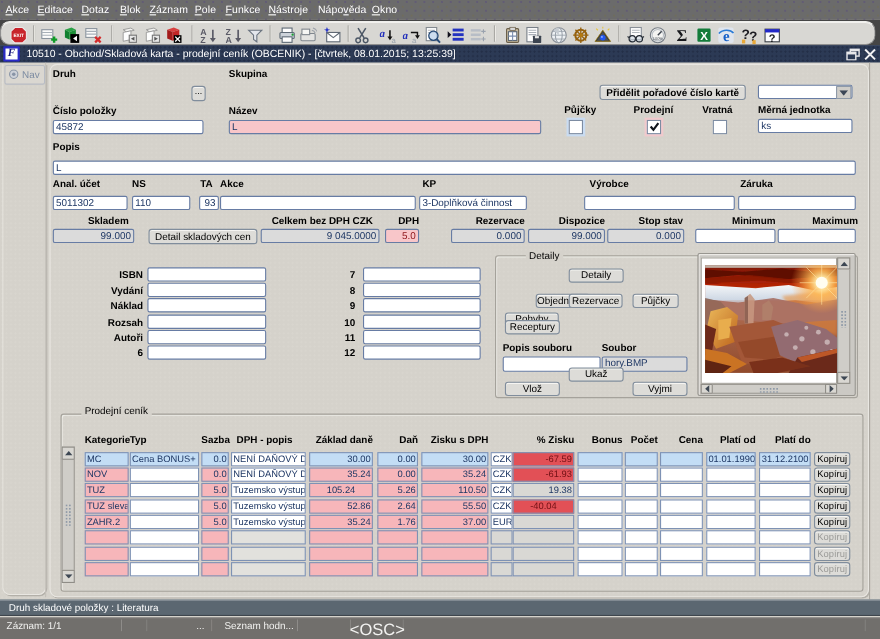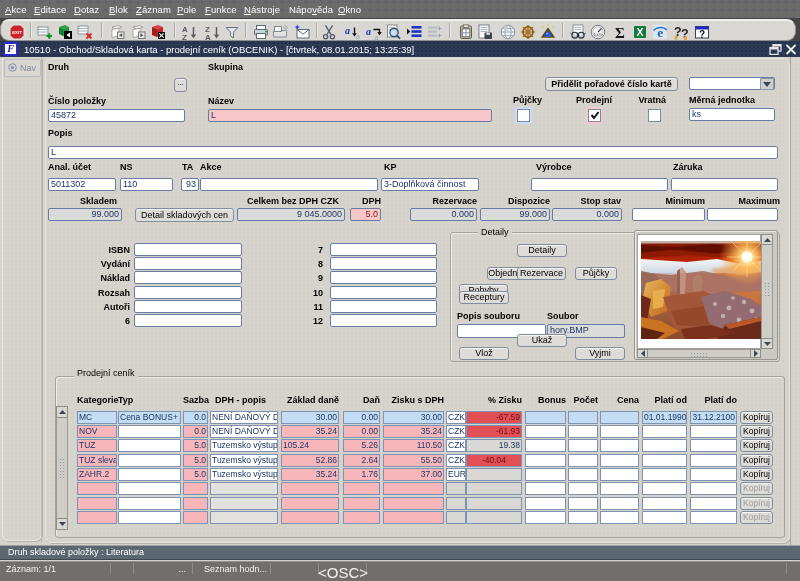--- a/index.html
+++ b/index.html
@@ -508,21 +508,21 @@
 <div class="tc" style="left:525px;top:425px;width:41px;background:#ffffff;color:#1e3764"></div>
 <div class="tc" style="left:568px;top:425px;width:30px;background:#ffffff;color:#1e3764"></div>
 <div class="tc" style="left:600px;top:425px;width:39px;background:#ffffff;color:#1e3764"></div>
 <div class="tc" style="left:642px;top:425px;width:45px;background:#ffffff;text-align:right;color:#1e3764"></div>
 <div class="tc" style="left:690px;top:425px;width:47px;background:#ffffff;text-align:right;color:#1e3764"></div>
 <div class="btn" style="left:740px;top:425px;width:33px;height:13px;line-height:11px;color:#000;font-size:8.5px;padding:0">Kopíruj</div>
 <div class="tc" style="left:77px;top:439px;width:40px;background:#f7b6ba;color:#1e3764">TUZ</div>
 <div class="tc" style="left:118px;top:439px;width:63px;background:#ffffff;color:#1e3764"></div>
 <div class="tc" style="left:183px;top:439px;width:25px;background:#f7b6ba;text-align:right;color:#1e3764">5.0</div>
 <div class="tc" style="left:210px;top:439px;width:68px;background:#ffffff;color:#1e3764">Tuzemsko výstup</div>
-<div class="tc" style="left:281px;top:439px;width:58px;background:#f7b6ba;text-align:left;color:#1e3764">105.24</div>
+<div class="tc" style="left:281px;top:439px;width:58px;background:#f7b6ba;text-align:center;color:#1e3764">105.24</div>
 <div class="tc" style="left:343px;top:439px;width:37px;background:#f7b6ba;text-align:right;color:#1e3764">5.26</div>
 <div class="tc" style="left:383px;top:439px;width:61px;background:#f7b6ba;text-align:right;color:#1e3764">110.50</div>
 <div class="tc" style="left:446px;top:439px;width:20px;background:#ffffff;color:#1e3764">CZK</div>
 <div class="tc" style="left:466px;top:439px;width:56px;background:#d9d8d4;text-align:right;color:#1e3764">19.38</div>
 <div class="tc" style="left:525px;top:439px;width:41px;background:#ffffff;color:#1e3764"></div>
 <div class="tc" style="left:568px;top:439px;width:30px;background:#ffffff;color:#1e3764"></div>
 <div class="tc" style="left:600px;top:439px;width:39px;background:#ffffff;color:#1e3764"></div>
 <div class="tc" style="left:642px;top:439px;width:45px;background:#ffffff;text-align:right;color:#1e3764"></div>
 <div class="tc" style="left:690px;top:439px;width:47px;background:#ffffff;text-align:right;color:#1e3764"></div>
 <div class="btn" style="left:740px;top:439px;width:33px;height:13px;line-height:11px;color:#000;font-size:8.5px;padding:0">Kopíruj</div>

